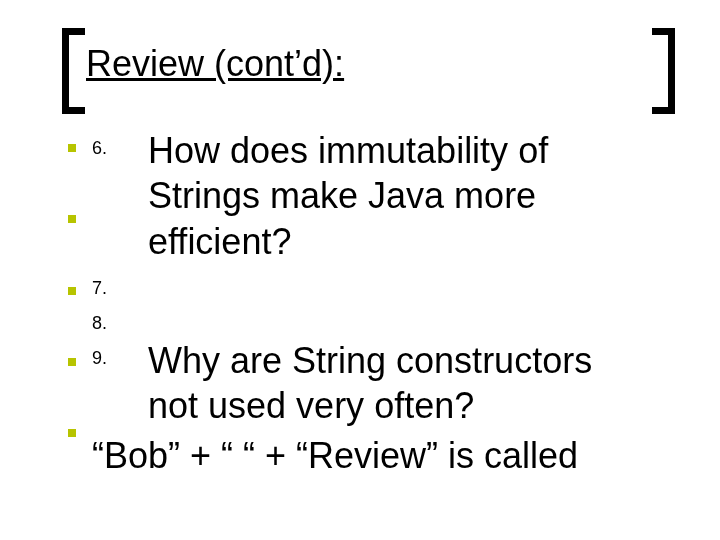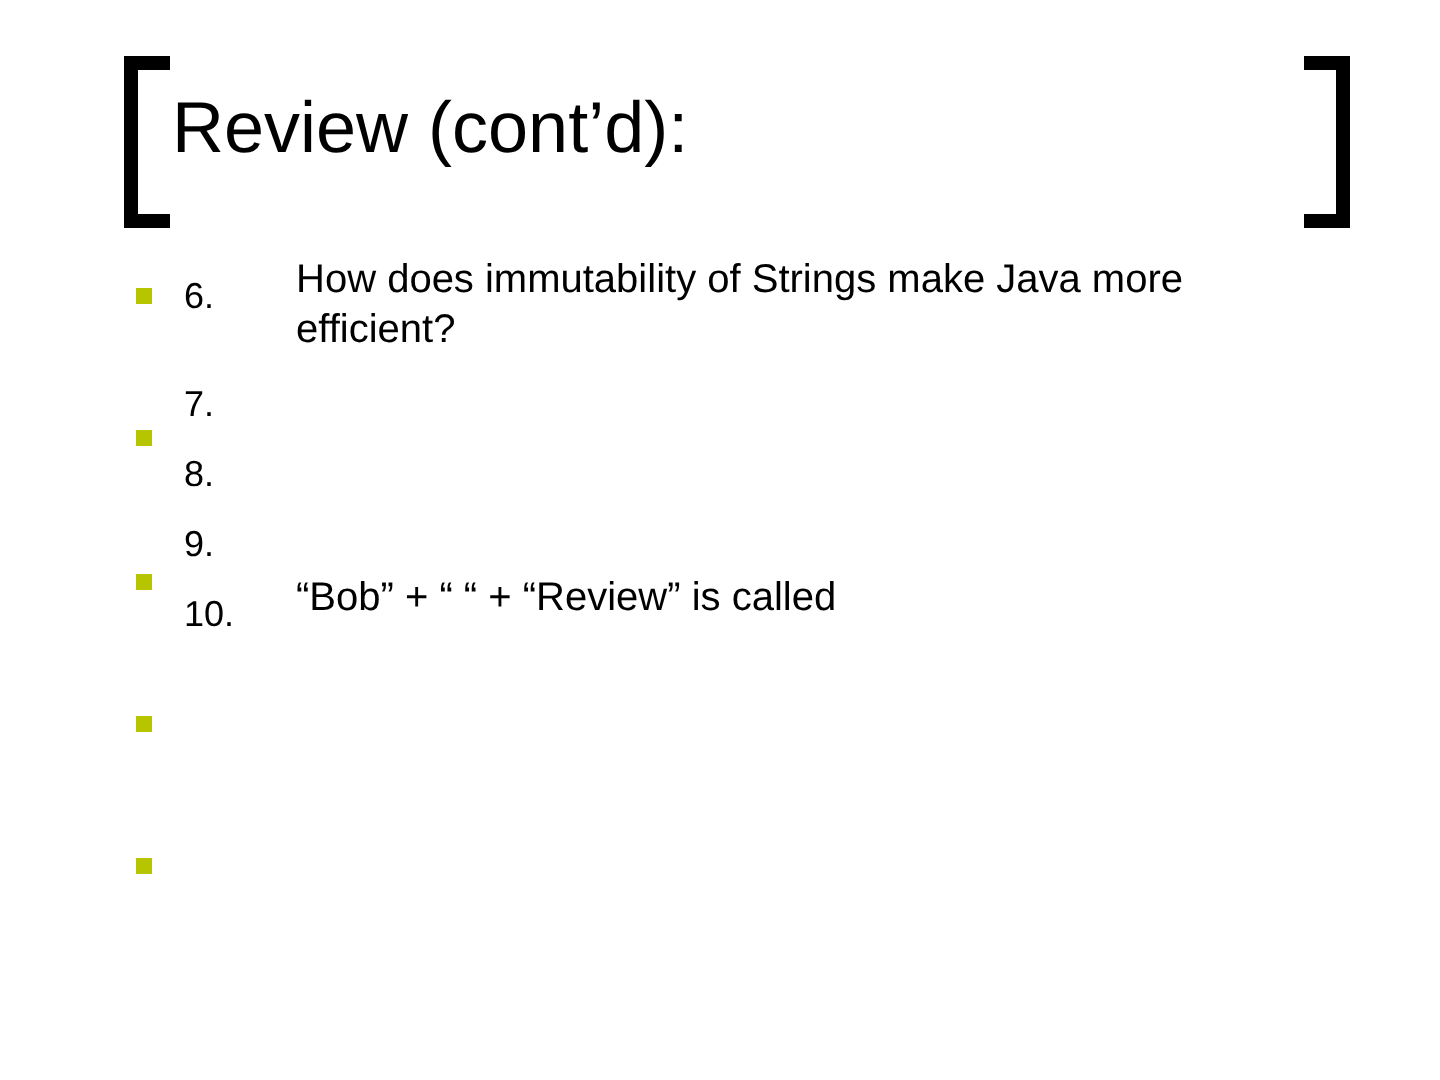--- a/index.html
+++ b/index.html
@@ -41,20 +41,21 @@
     border-bottom-width: 7px;
   }
   .title {
     position: absolute;
     top: 43px;
     left: 86px;
     font-size: 36px;
     font-weight: 400;
     color: #000;
     letter-spacing: 0px;
+    text-decoration: underline;
   }
   .body {
     position: absolute;
     top: 128px;
     left: 92px;
     width: 560px;
   }
   ol.qlist {
     margin: 0;
     padding: 0;
@@ -67,21 +68,21 @@
   }
   .num {
     width: 56px;
     flex: 0 0 56px;
     font-size: 18px;
     color: #000;
     padding-top: 10px;
     text-align: left;
   }
   .qtext {
-    font-size: 20px;
+    font-size: 36px;
     line-height: 1.26;
     color: #000;
   }
   .accent {
     position: absolute;
     width: 8px;
     height: 8px;
     background: #b7c400;
   }
 </style>
@@ -108,21 +109,21 @@
         <span class="qtext">How does immutability of Strings make Java more efficient?</span>
       </li>
       <li>
         <span class="num">7.</span>
       </li>
       <li>
         <span class="num">8.</span>
       </li>
       <li>
         <span class="num">9.</span>
+        <span class="qtext">Why are String constructors not used very often?</span>
       </li>
       <li>
-        <span class="num">10.</span>
         <span class="qtext">“Bob” + “ “ + “Review” is called</span>
       </li>
     </ol>
   </div>
 
 </div>
 
 </body></html>

